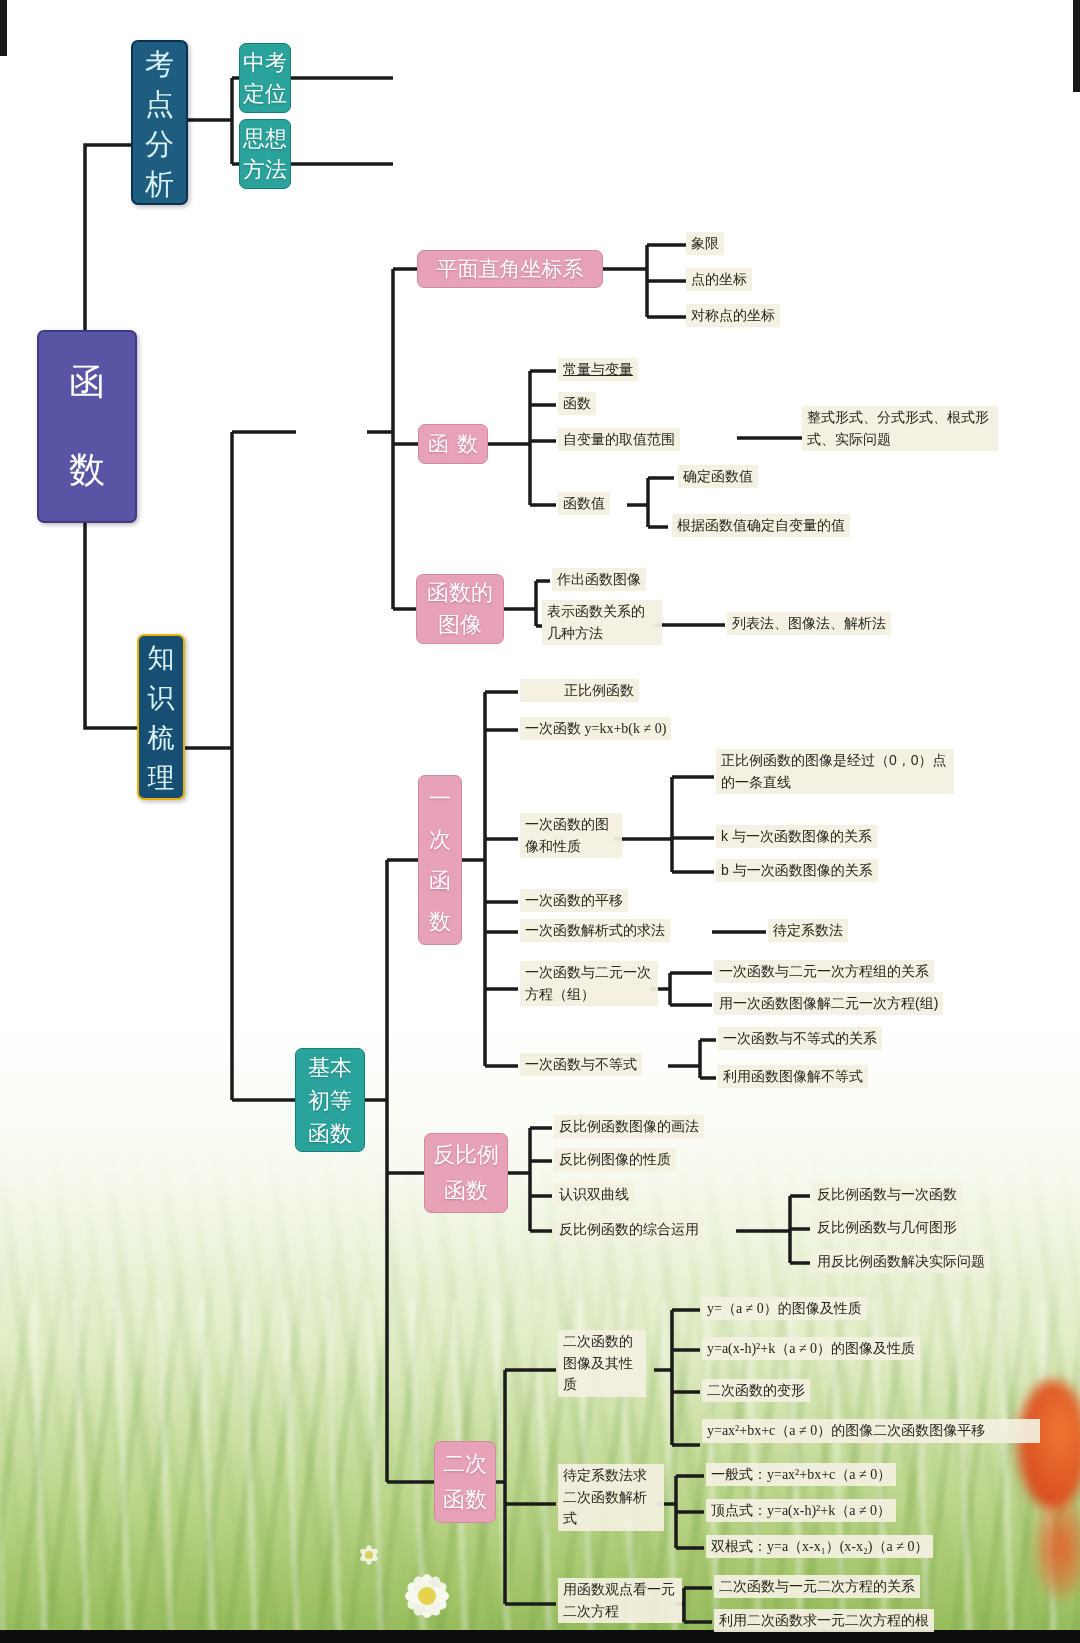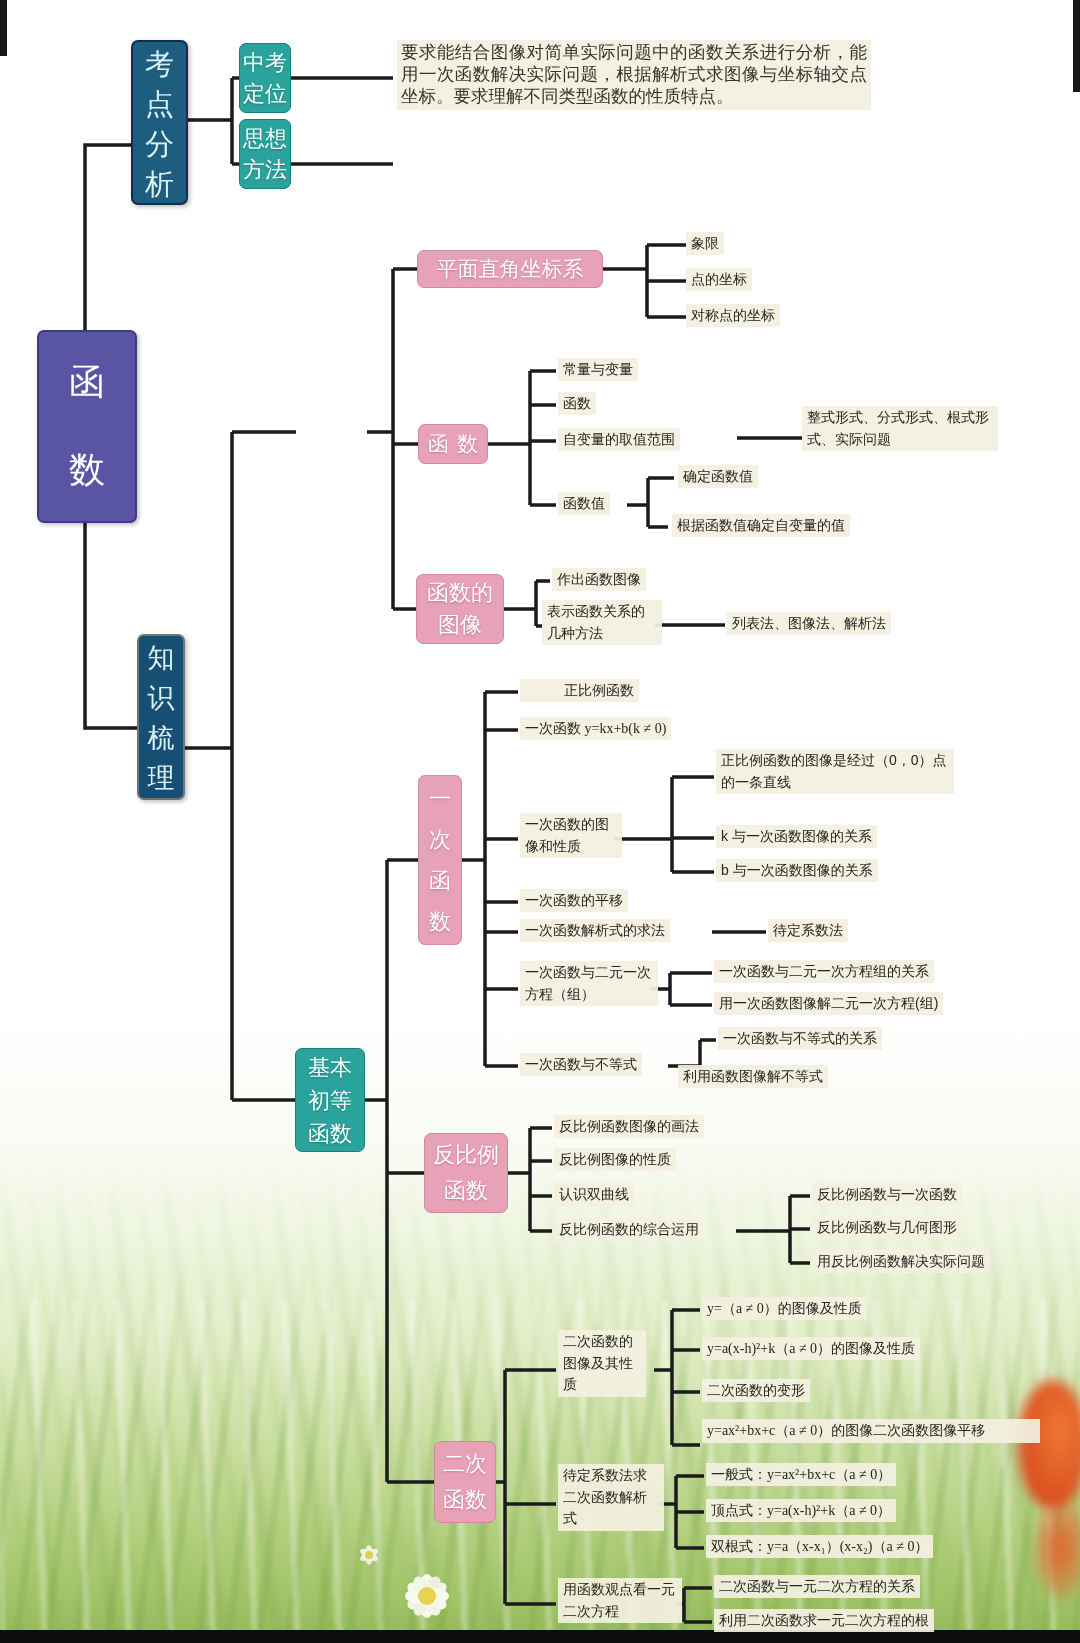--- a/index.html
+++ b/index.html
@@ -31,21 +31,21 @@
   
   svg.lines{position:absolute;left:0;top:0;}
 
   
   .node{position:absolute;box-sizing:border-box;display:flex;align-items:flex-start;justify-content:center;border-radius:7px;}
   .vstack{word-break:break-all;text-align:center;margin:0 auto;}
   .root-box{background:#5a54a4;border:2px solid #403a86;color:#fff;box-shadow:2px 2px 4px rgba(0,0,0,.25);}
   .root-box .vstack{width:42px;font-size:36px;line-height:88px;padding-top:6px;letter-spacing:0;}
   .dark1{background:#1e5c80;border:2px solid #0e3050;color:#d9f2f4;box-shadow:2px 2px 4px rgba(0,0,0,.25);}
   .dark1 .vstack{width:34px;font-size:29px;line-height:40px;padding-top:2px;}
-  .dark2{background:#174e74;border:2px solid #737373;color:#d9f2f4;box-shadow:2px 2px 4px rgba(0,0,0,.25);}
+  .dark2{background:#174e74;border:2px solid #eab308;color:#d9f2f4;box-shadow:2px 2px 4px rgba(0,0,0,.25);}
   .dark2 .vstack{width:32px;font-size:27px;line-height:40px;padding-top:2px;}
   .teal{background:#2aa39c;border:1px solid #157f78;color:#fff;text-shadow:0 1px 2px rgba(0,60,55,.35);}
   .teal .vstack{width:46px;font-size:22px;line-height:31px;padding-top:3px;}
   .bright-teal{background:#00a89e;border:2px solid #aee9e4;box-shadow:0 0 8px #9fe3dd;color:#eafffd;text-shadow:0 1px 2px rgba(0,70,65,.4);}
   .bright-teal .vstack{width:50px;font-size:24px;line-height:40px;padding-top:2px;}
   .teal-jb .vstack{width:46px;font-size:22px;line-height:33px;padding-top:2px;}
   .pink{background:#e7a2b8;border:1px solid #cf8aa1;color:#fff;text-shadow:0 1px 2px rgba(150,70,95,.45);}
   .pink-h{font-size:21px;align-items:center;white-space:nowrap;}
   .pink .vstack{font-size:22px;}
   .v-yici{width:28px;font-size:26px;line-height:41px;padding-top:2px;}
@@ -129,41 +129,40 @@
   <div class="node root-box" style="left:37px;top:330px;width:100px;height:193px;">
     <div class="vstack">函数</div>
   </div>
 
   <div class="node dark1" style="left:131px;top:40px;width:57px;height:165px;">
     <div class="vstack">考点分析</div>
   </div>
   <div class="node teal" style="left:239px;top:43px;width:52px;height:70px;">
     <div class="vstack">中考定位</div>
   </div>
-  <div class="desc" style="left:397px;top:40px;width:466px;">要求能结合图像对简单实际问题中的函数关系进行分析，能用一次函数解决实际问题，根据解析式求图像与坐标轴交点坐标。要求理解不同类型函数的性质特点。</div>
   <div class="node teal" style="left:239px;top:119px;width:52px;height:70px;">
     <div class="vstack">思想方法</div>
   </div>
 
   <div class="node dark2" style="left:137px;top:634px;width:48px;height:166px;">
     <div class="vstack">知识梳理</div>
   </div>
 
 
   <div class="node pink pink-h" style="left:417px;top:250px;width:186px;height:38px;">
     <span>平面直角坐标系</span>
   </div>
   <div class="leaf" style="left:686px;top:232px;">象限</div>
   <div class="leaf" style="left:686px;top:268px;">点的坐标</div>
   <div class="leaf" style="left:686px;top:304px;">对称点的坐标</div>
 
   <div class="node pink pink-h" style="left:418px;top:424px;width:70px;height:40px;">
     <span class="ls8">函数</span>
   </div>
-  <div class="leaf" style="left:558px;top:358px;">常量与变量</div>
+  <div class="leaf" style="left:558px;top:358px;text-decoration:underline;">常量与变量</div>
   <div class="leaf" style="left:558px;top:392px;">函数</div>
   <div class="leaf" style="left:558px;top:428px;">自变量的取值范围</div>
   <div class="leaf wrap" style="left:802px;top:406px;width:186px;">整式形式、分式形式、根式形式、实际问题</div>
   <div class="leaf" style="left:558px;top:492px;">函数值</div>
   <div class="leaf" style="left:678px;top:465px;">确定函数值</div>
   <div class="leaf" style="left:672px;top:514px;">根据函数值确定自变量的值</div>
 
   <div class="node pink" style="left:416px;top:574px;width:88px;height:70px;">
     <div class="vstack v-hstx">函数的图像</div>
   </div>
@@ -185,21 +184,21 @@
   <div class="leaf" style="left:716px;top:825px;">k 与一次函数图像的关系</div>
   <div class="leaf" style="left:716px;top:859px;">b 与一次函数图像的关系</div>
   <div class="leaf" style="left:520px;top:889px;">一次函数的平移</div>
   <div class="leaf" style="left:520px;top:919px;">一次函数解析式的求法</div>
   <div class="leaf" style="left:768px;top:919px;">待定系数法</div>
   <div class="leaf wrap" style="left:520px;top:961px;width:128px;">一次函数与二元一次方程（组）</div>
   <div class="leaf" style="left:714px;top:960px;">一次函数与二元一次方程组的关系</div>
   <div class="leaf" style="left:714px;top:992px;">用一次函数图像解二元一次方程(组)</div>
   <div class="leaf" style="left:520px;top:1053px;">一次函数与不等式</div>
   <div class="leaf" style="left:718px;top:1027px;">一次函数与不等式的关系</div>
-  <div class="leaf" style="left:678px;top:1065px;">利用函数图像解不等式</div>
+  <div class="leaf" style="left:718px;top:1065px;">利用函数图像解不等式</div>
 
   <div class="node pink" style="left:424px;top:1133px;width:84px;height:80px;">
     <div class="vstack v-fanbili">反比例函数</div>
   </div>
   <div class="leaf" style="left:554px;top:1115px;">反比例函数图像的画法</div>
   <div class="leaf" style="left:554px;top:1148px;">反比例图像的性质</div>
   <div class="leaf" style="left:554px;top:1183px;">认识双曲线</div>
   <div class="leaf" style="left:554px;top:1218px;">反比例函数的综合运用</div>
   <div class="leaf" style="left:812px;top:1183px;">反比例函数与一次函数</div>
   <div class="leaf" style="left:812px;top:1216px;">反比例函数与几何图形</div>

